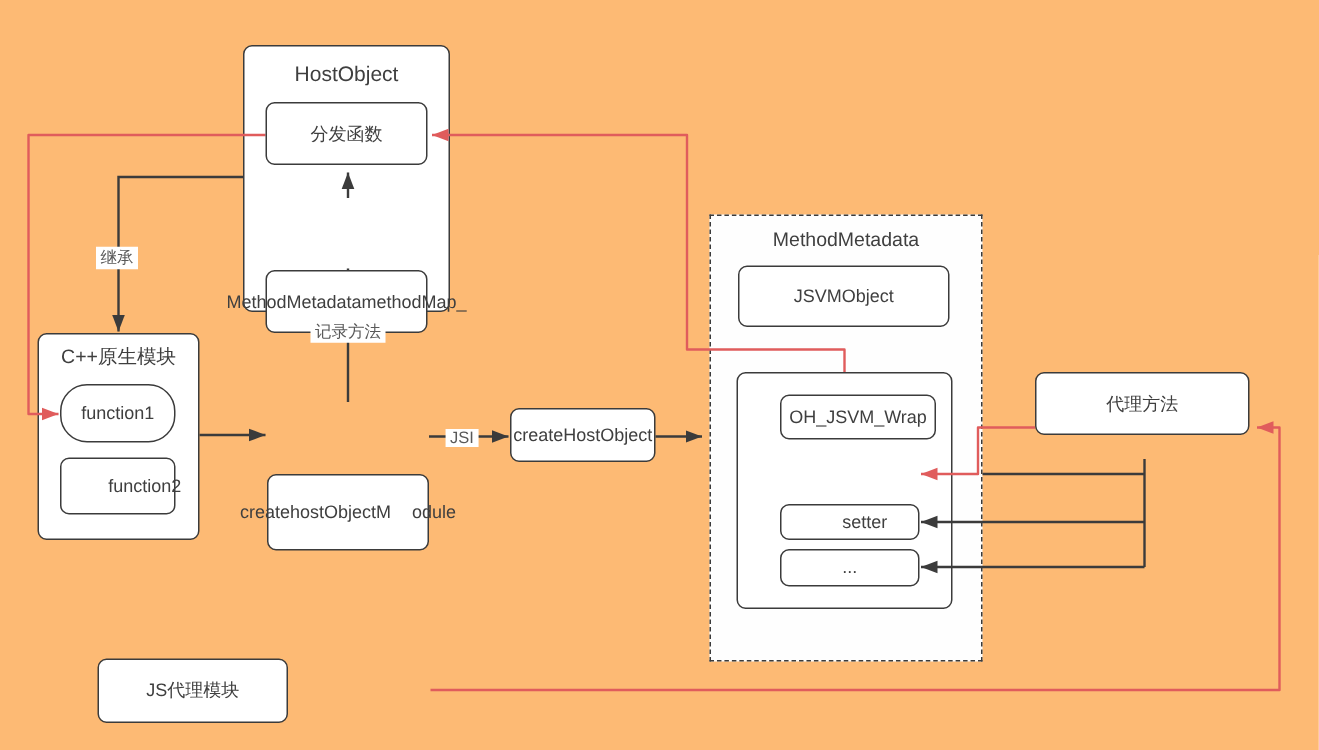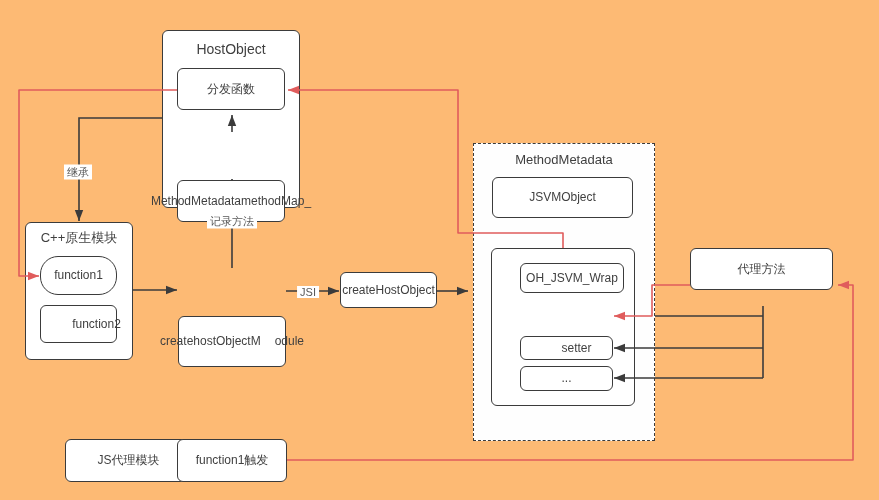--- a/index.html
+++ b/index.html
@@ -119,21 +119,18 @@
   </div>
 
   <div class="box" style="left:690px;top:248px;width:143px;height:42px;">
     <span>代理方法</span>
   </div>
 
   <div class="box" style="left:25px;top:439px;width:127px;height:43px;margin-left:40px;">
     <span>JS代理模块</span>
   </div>
 
-  <div class="box" style="left:177px;top:439px;width:110px;height:43px;">
-    <span>function1触发</span>
-  </div>
 
   <span class="edge-label" style="left:78px;top:172px;">继承</span>
   <span class="edge-label" style="left:232px;top:221px;">记录方法</span>
   <span class="edge-label" style="left:308px;top:292px;">JSI</span>
 
 </div>
 
 </body></html>

